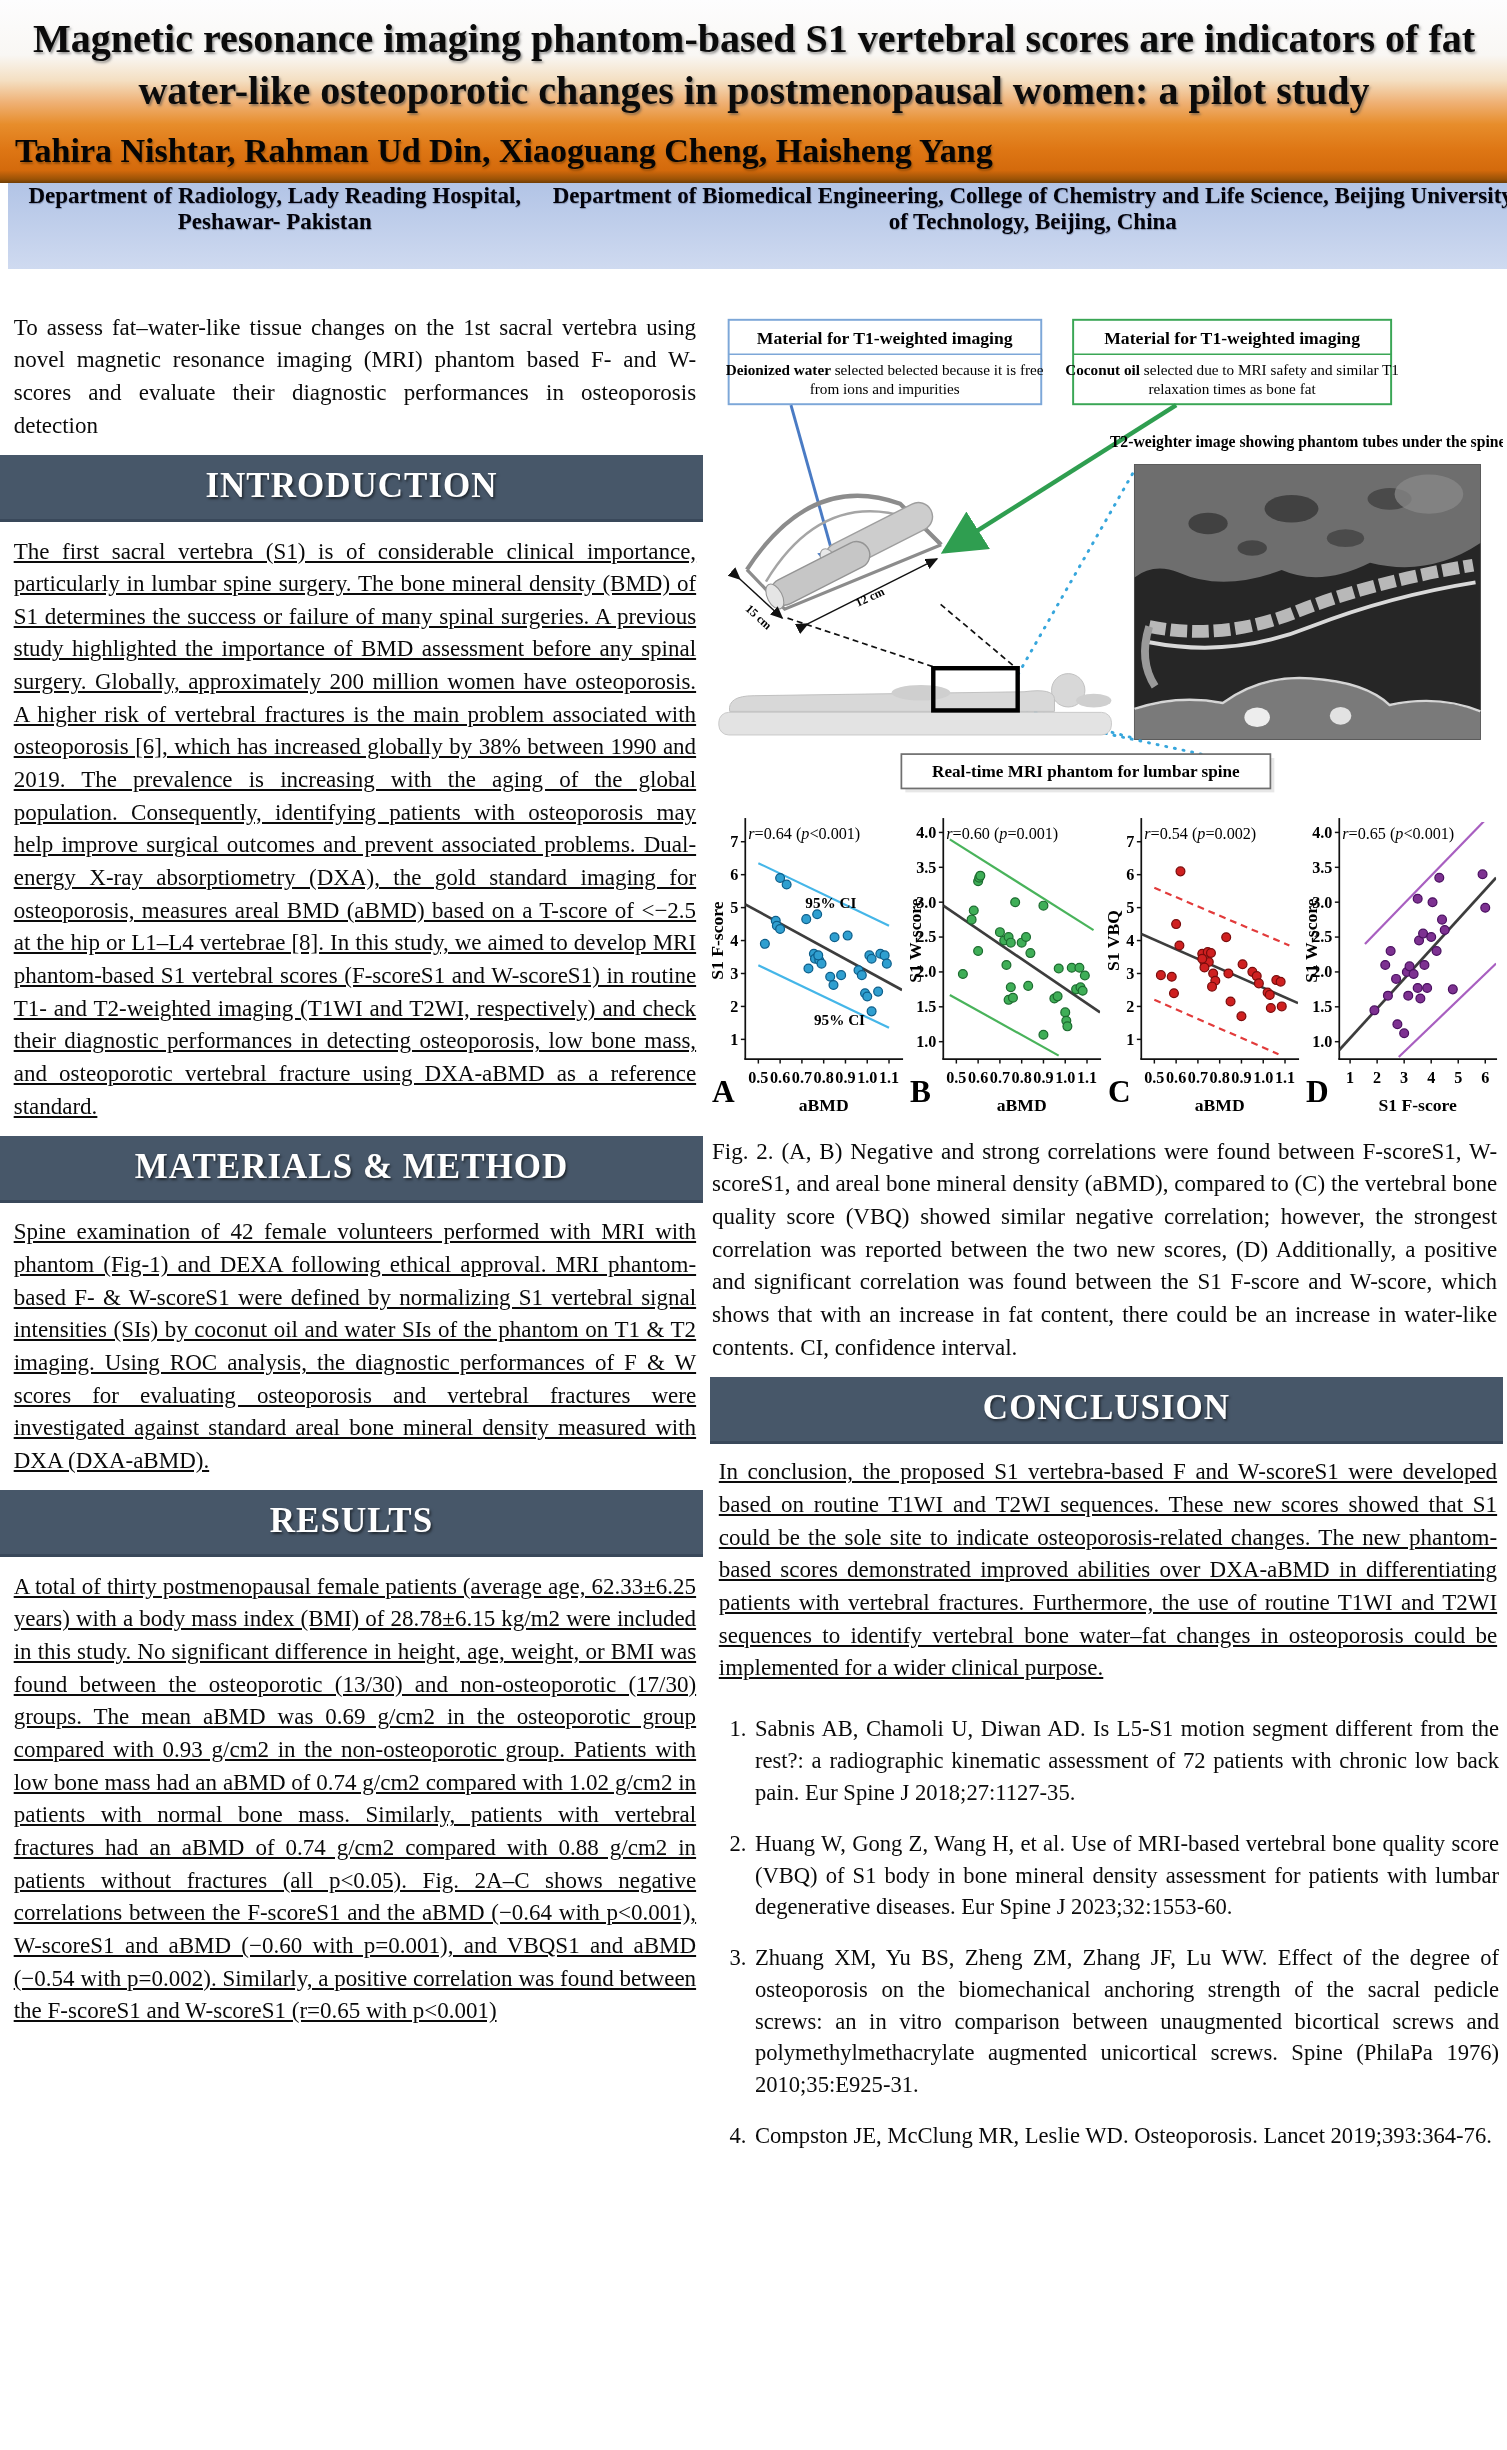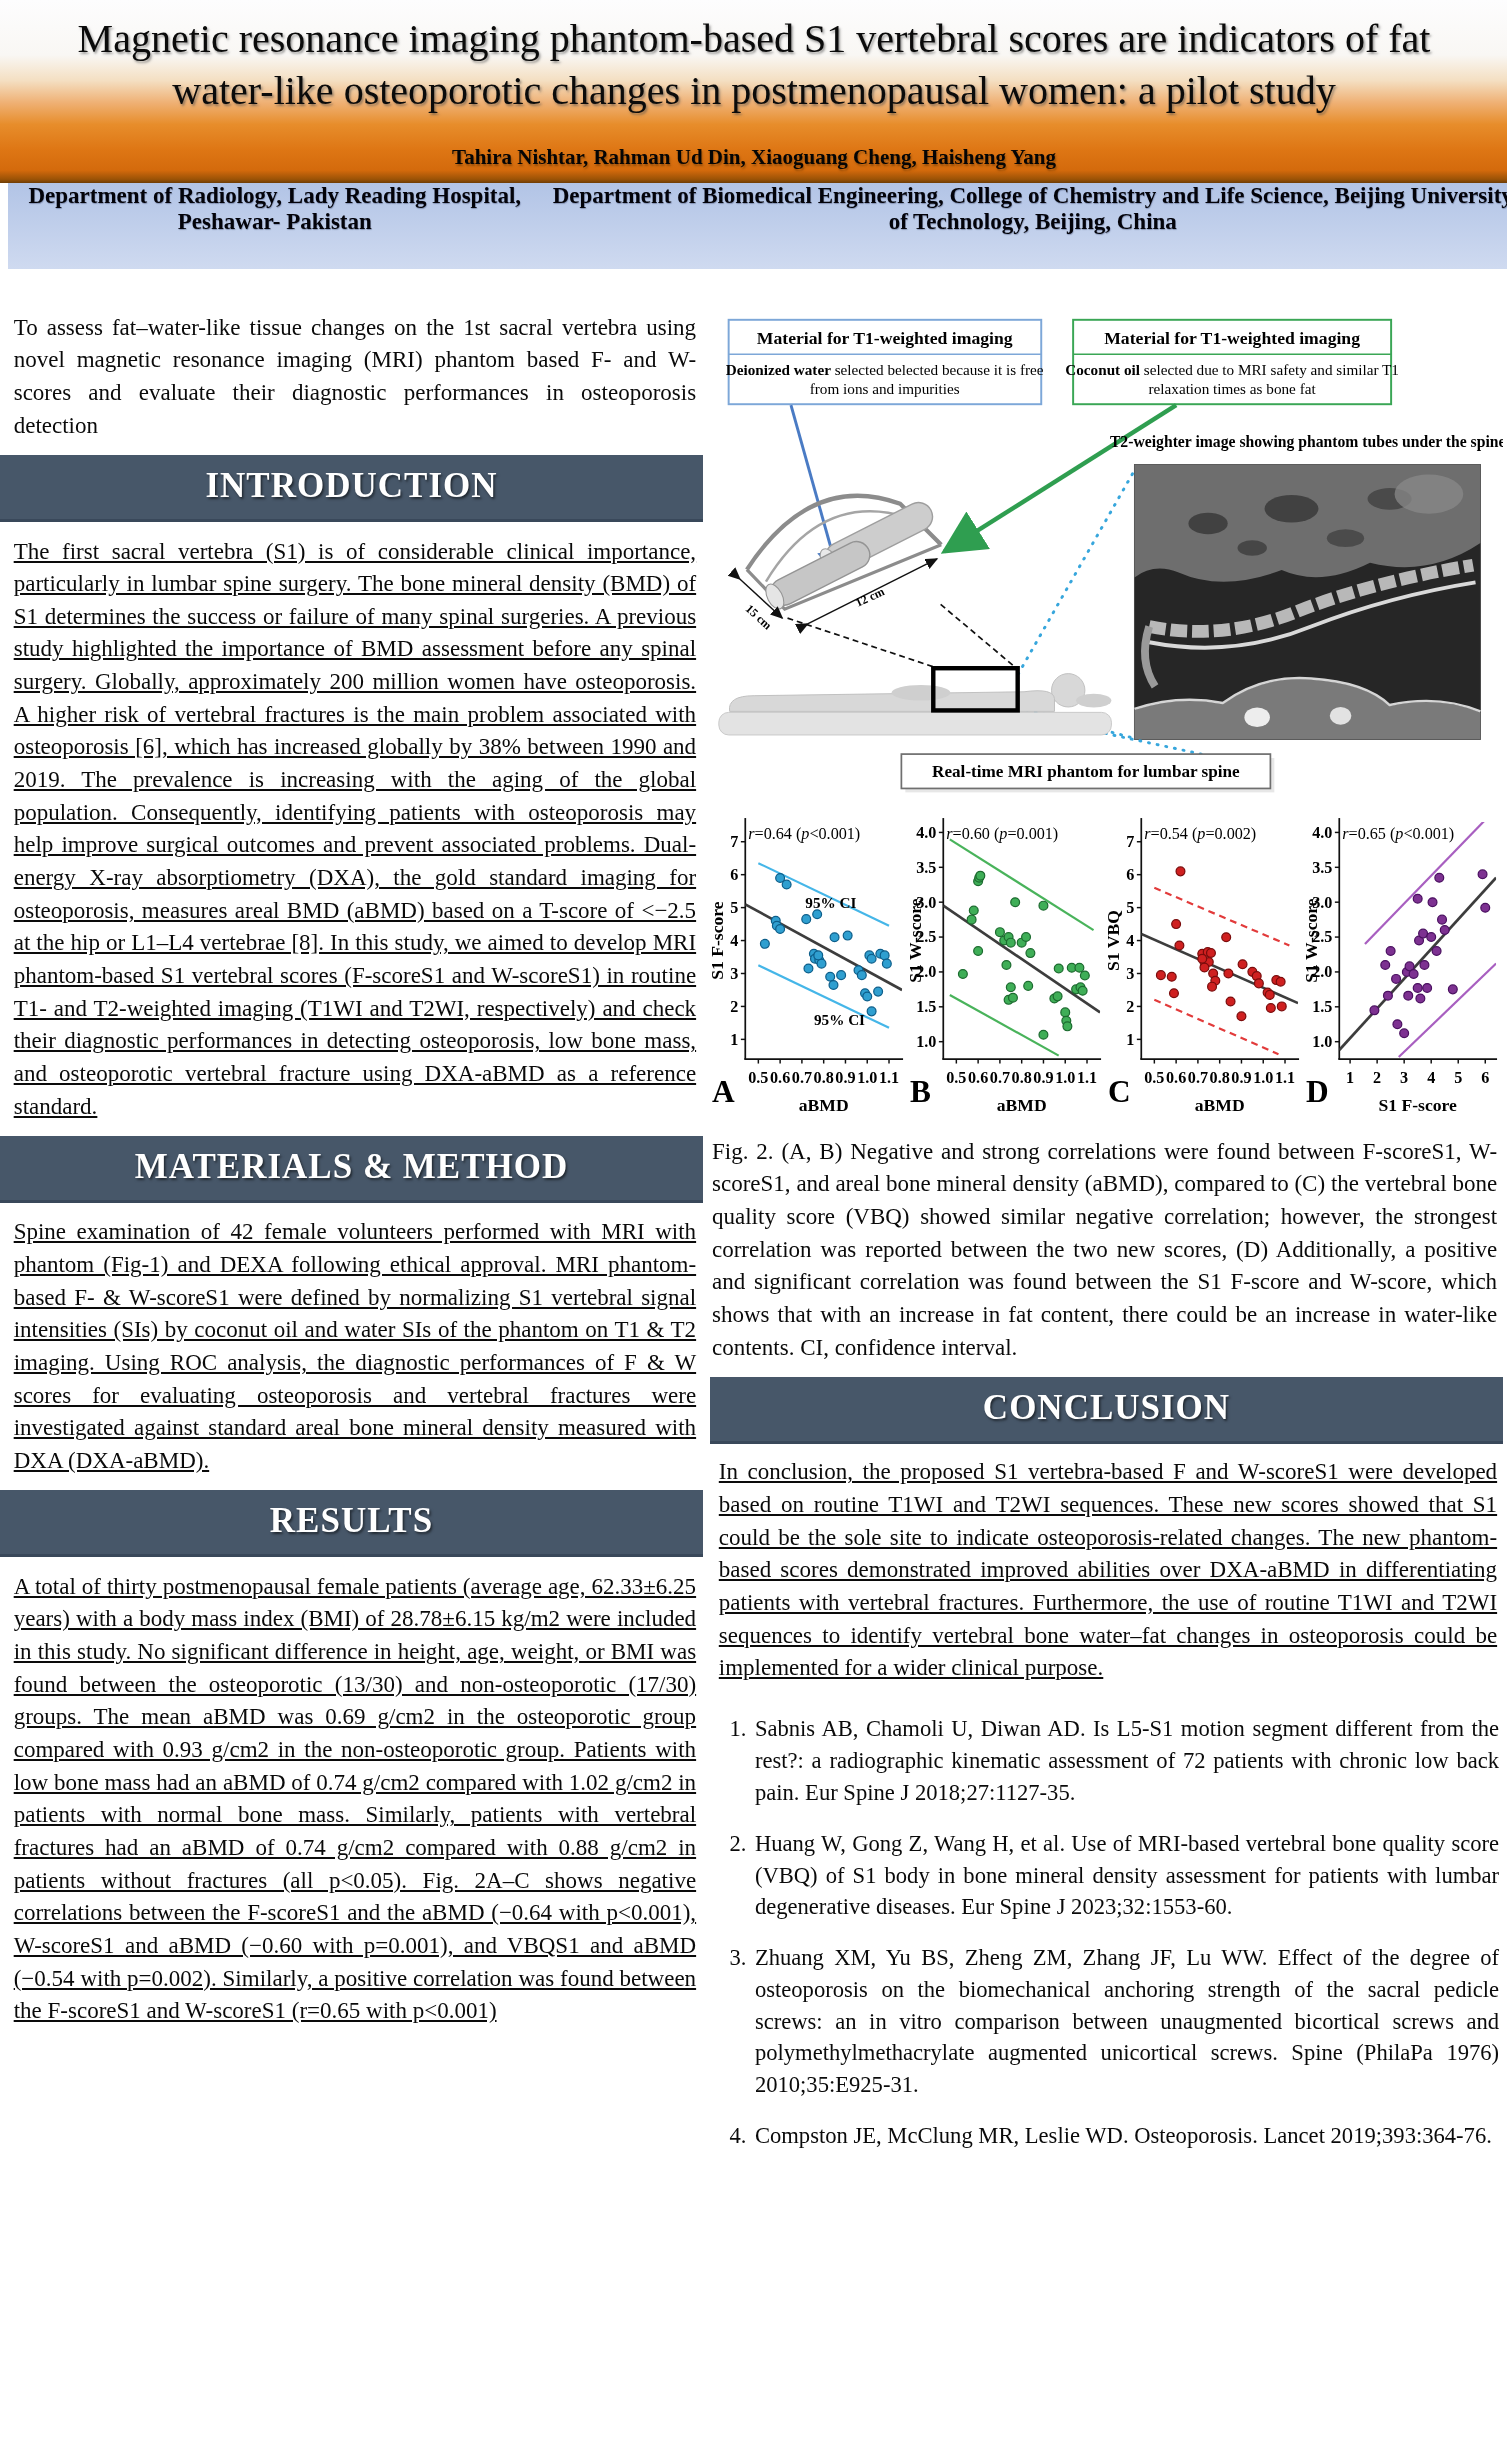--- a/index.html
+++ b/index.html
@@ -5,25 +5,25 @@
   html,body{margin:0;padding:0;background:#ffffff;}
   body{width:1508px;height:2450px;position:relative;overflow:hidden;
        font-family:"Liberation Serif", serif;color:#0a0a0a;}
 
   
   .grad-header{position:absolute;top:0;left:0;width:1508px;height:183px;
     background:linear-gradient(180deg,#fdfdfe 0%,#f9f7f4 30%,#f4dfc2 44%,#efb175 56%,
                #e78d2b 68%,#de7614 82%,#d46a0c 93%,#9a5206 98%,#6e3d06 100%);
     display:flex;flex-direction:column;}
   .poster-title{margin:12.8px auto 0 auto;width:1458px;text-align:center;
-    font-size:40px;line-height:1.3;font-weight:normal;color:#0b0b0b;
+    font-size:40px;line-height:1.3;font-weight:bold;color:#0b0b0b;
     text-shadow:1.5px 2px 2.5px rgba(70,70,70,0.55);}
-  .authors{margin-top:auto;padding-bottom:12.8px;text-align:center;
-    font-size:21px;font-weight:bold;color:#050505;
-    text-shadow:1px 1.5px 2px rgba(90,50,5,0.5);}
+  .authors{margin-top:auto;padding-bottom:12.8px;
+    font-size:34px;font-weight:bold;color:#050505;
+    text-shadow:1px 1.5px 2px rgba(90,50,5,0.5);padding-left:15px;}
   .affil-band{position:absolute;top:183px;left:8px;width:1508px;height:86px;
     background:linear-gradient(180deg,#b2c4e6 0%,#c3d1ec 60%,#cfdaf0 100%);
     display:flex;flex-direction:row;justify-content:center;gap:7.9px;
     text-align:center;font-weight:bold;}
   .affil-line{font-size:23px;color:#03030a;text-shadow:0.5px 1px 1px rgba(30,40,80,0.35);}
 
   
   .col-left{position:absolute;top:300px;left:0;width:703px;}
   .col-right{position:absolute;top:300px;left:710px;width:793px;}
 

